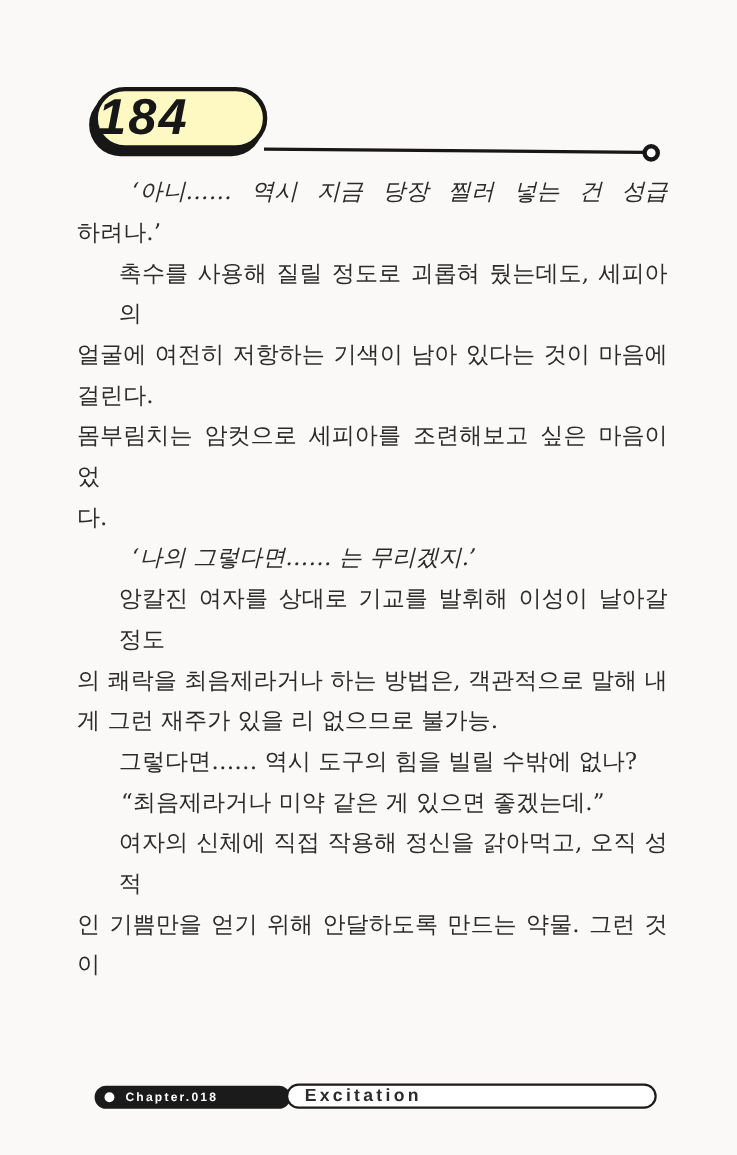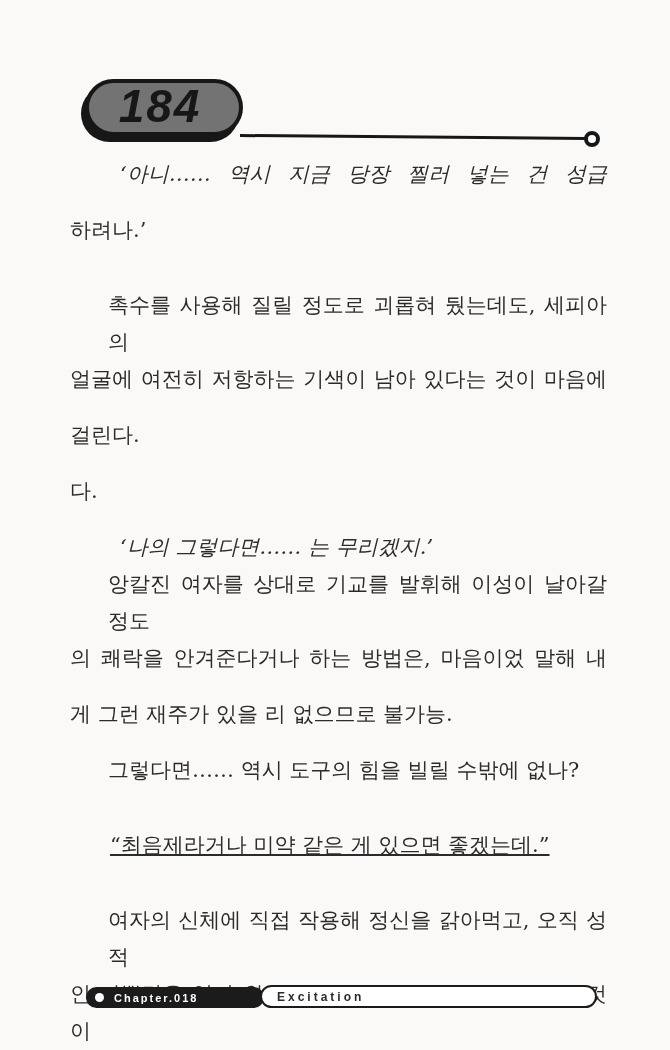--- a/index.html
+++ b/index.html
@@ -10,25 +10,25 @@
     overflow: hidden;
     font-family: "DejaVu Serif", "Liberation Serif", serif;
   }
 
   
   .page-badge {
     position: absolute;
     left: 85px; top: 79px;
     width: 158px; height: 57px;
     box-sizing: border-box;
-    background: #737373;
+    background: #fef9c3;
     border: 4px solid #171717;
     border-radius: 30px;
     box-shadow: -4px 6px 0 #171717;
-    display: flex; align-items: center; justify-content: center;
+    display: flex; align-items: center; justify-content: flex-start;
     z-index: 2;
   }
   .page-badge-number {
     font-family: "Liberation Sans", sans-serif;
     font-weight: bold;
     font-style: italic;
     font-size: 46px;
     letter-spacing: 2px;
     color: #171717;
     padding-right: 8px;
@@ -59,25 +59,25 @@
     left: 70px; top: 156px;
     width: 537px;
     font-size: 21px;
     line-height: 37px;
     color: #2b2b2b;
   }
   .line {
     text-align: justify;
     text-align-last: justify;
   }
-  .line.last { text-align-last: left; margin-top: 19px; }
+  .line.last { text-align-last: left; }
   .line.in-p  { padding-left: 38px; }
   .line.in-q  { padding-left: 50px; font-style: italic; }
-  .line.in-dq { padding-left: 40px; text-decoration: underline; }
-  .line.gap   { margin-top: 38px; }
+  .line.in-dq { padding-left: 40px; }
+  .line.gap   { }
 
   
   .footer-chapter {
     position: absolute;
     left: 86px; top: 987px;
     width: 178px; height: 21px;
     box-sizing: border-box;
     background: #1b1b1b;
     border-radius: 11px;
     display: flex; align-items: center;
@@ -104,21 +104,21 @@
     width: 337px; height: 23px;
     box-sizing: border-box;
     background: #ffffff;
     border: 2px solid #1b1b1b;
     border-radius: 12px;
     display: flex; align-items: center;
   }
   .footer-title-text {
     color: #2b2b2b;
     font-family: "Liberation Sans", sans-serif;
-    font-size: 12px;
+    font-size: 16px;
     font-weight: bold;
     letter-spacing: 3px;
     margin-left: 15px;
     white-space: nowrap;
   }
 </style>
 </head>
 <body>
 
 <div class="page-badge">
@@ -126,24 +126,25 @@
 </div>
 <div class="header-rule"></div>
 <div class="header-ring"></div>
 
 <div class="body-text">
     <div class="line in-q">‘아니…… 역시 지금 당장 찔러 넣는 건 성급</div>
     <div class="line last">하려나.’</div>
     <div class="line in-p gap">촉수를 사용해 질릴 정도로 괴롭혀 뒀는데도, 세피아의</div>
     <div class="line">얼굴에 여전히 저항하는 기색이 남아 있다는 것이 마음에</div>
     <div class="line last">걸린다.</div>
+    <div class="line">몸부림치는 암컷으로 세피아를 조련해보고 싶은 마음이었</div>
     <div class="line last">다.</div>
     <div class="line last in-q">‘나의 그렇다면…… 는 무리겠지.’</div>
     <div class="line in-p">앙칼진 여자를 상대로 기교를 발휘해 이성이 날아갈 정도</div>
-    <div class="line">의 쾌락을 안겨준다거나 하는 방법은, 마음이었 말해 내</div>
+    <div class="line">의 쾌락을 최음제라거나 하는 방법은, 객관적으로 말해 내</div>
     <div class="line last">게 그런 재주가 있을 리 없으므로 불가능.</div>
     <div class="line last in-p">그렇다면…… 역시 도구의 힘을 빌릴 수밖에 없나?</div>
     <div class="line last in-dq gap">“최음제라거나 미약 같은 게 있으면 좋겠는데.”</div>
     <div class="line in-p gap">여자의 신체에 직접 작용해 정신을 갉아먹고, 오직 성적</div>
     <div class="line">인 기쁨만을 얻기 위해 안달하도록 만드는 약물. 그런 것이</div>
   </div>
 
 <div class="footer-chapter">
   <span class="footer-dot"></span>
   <span class="footer-chapter-text">Chapter.018</span>

